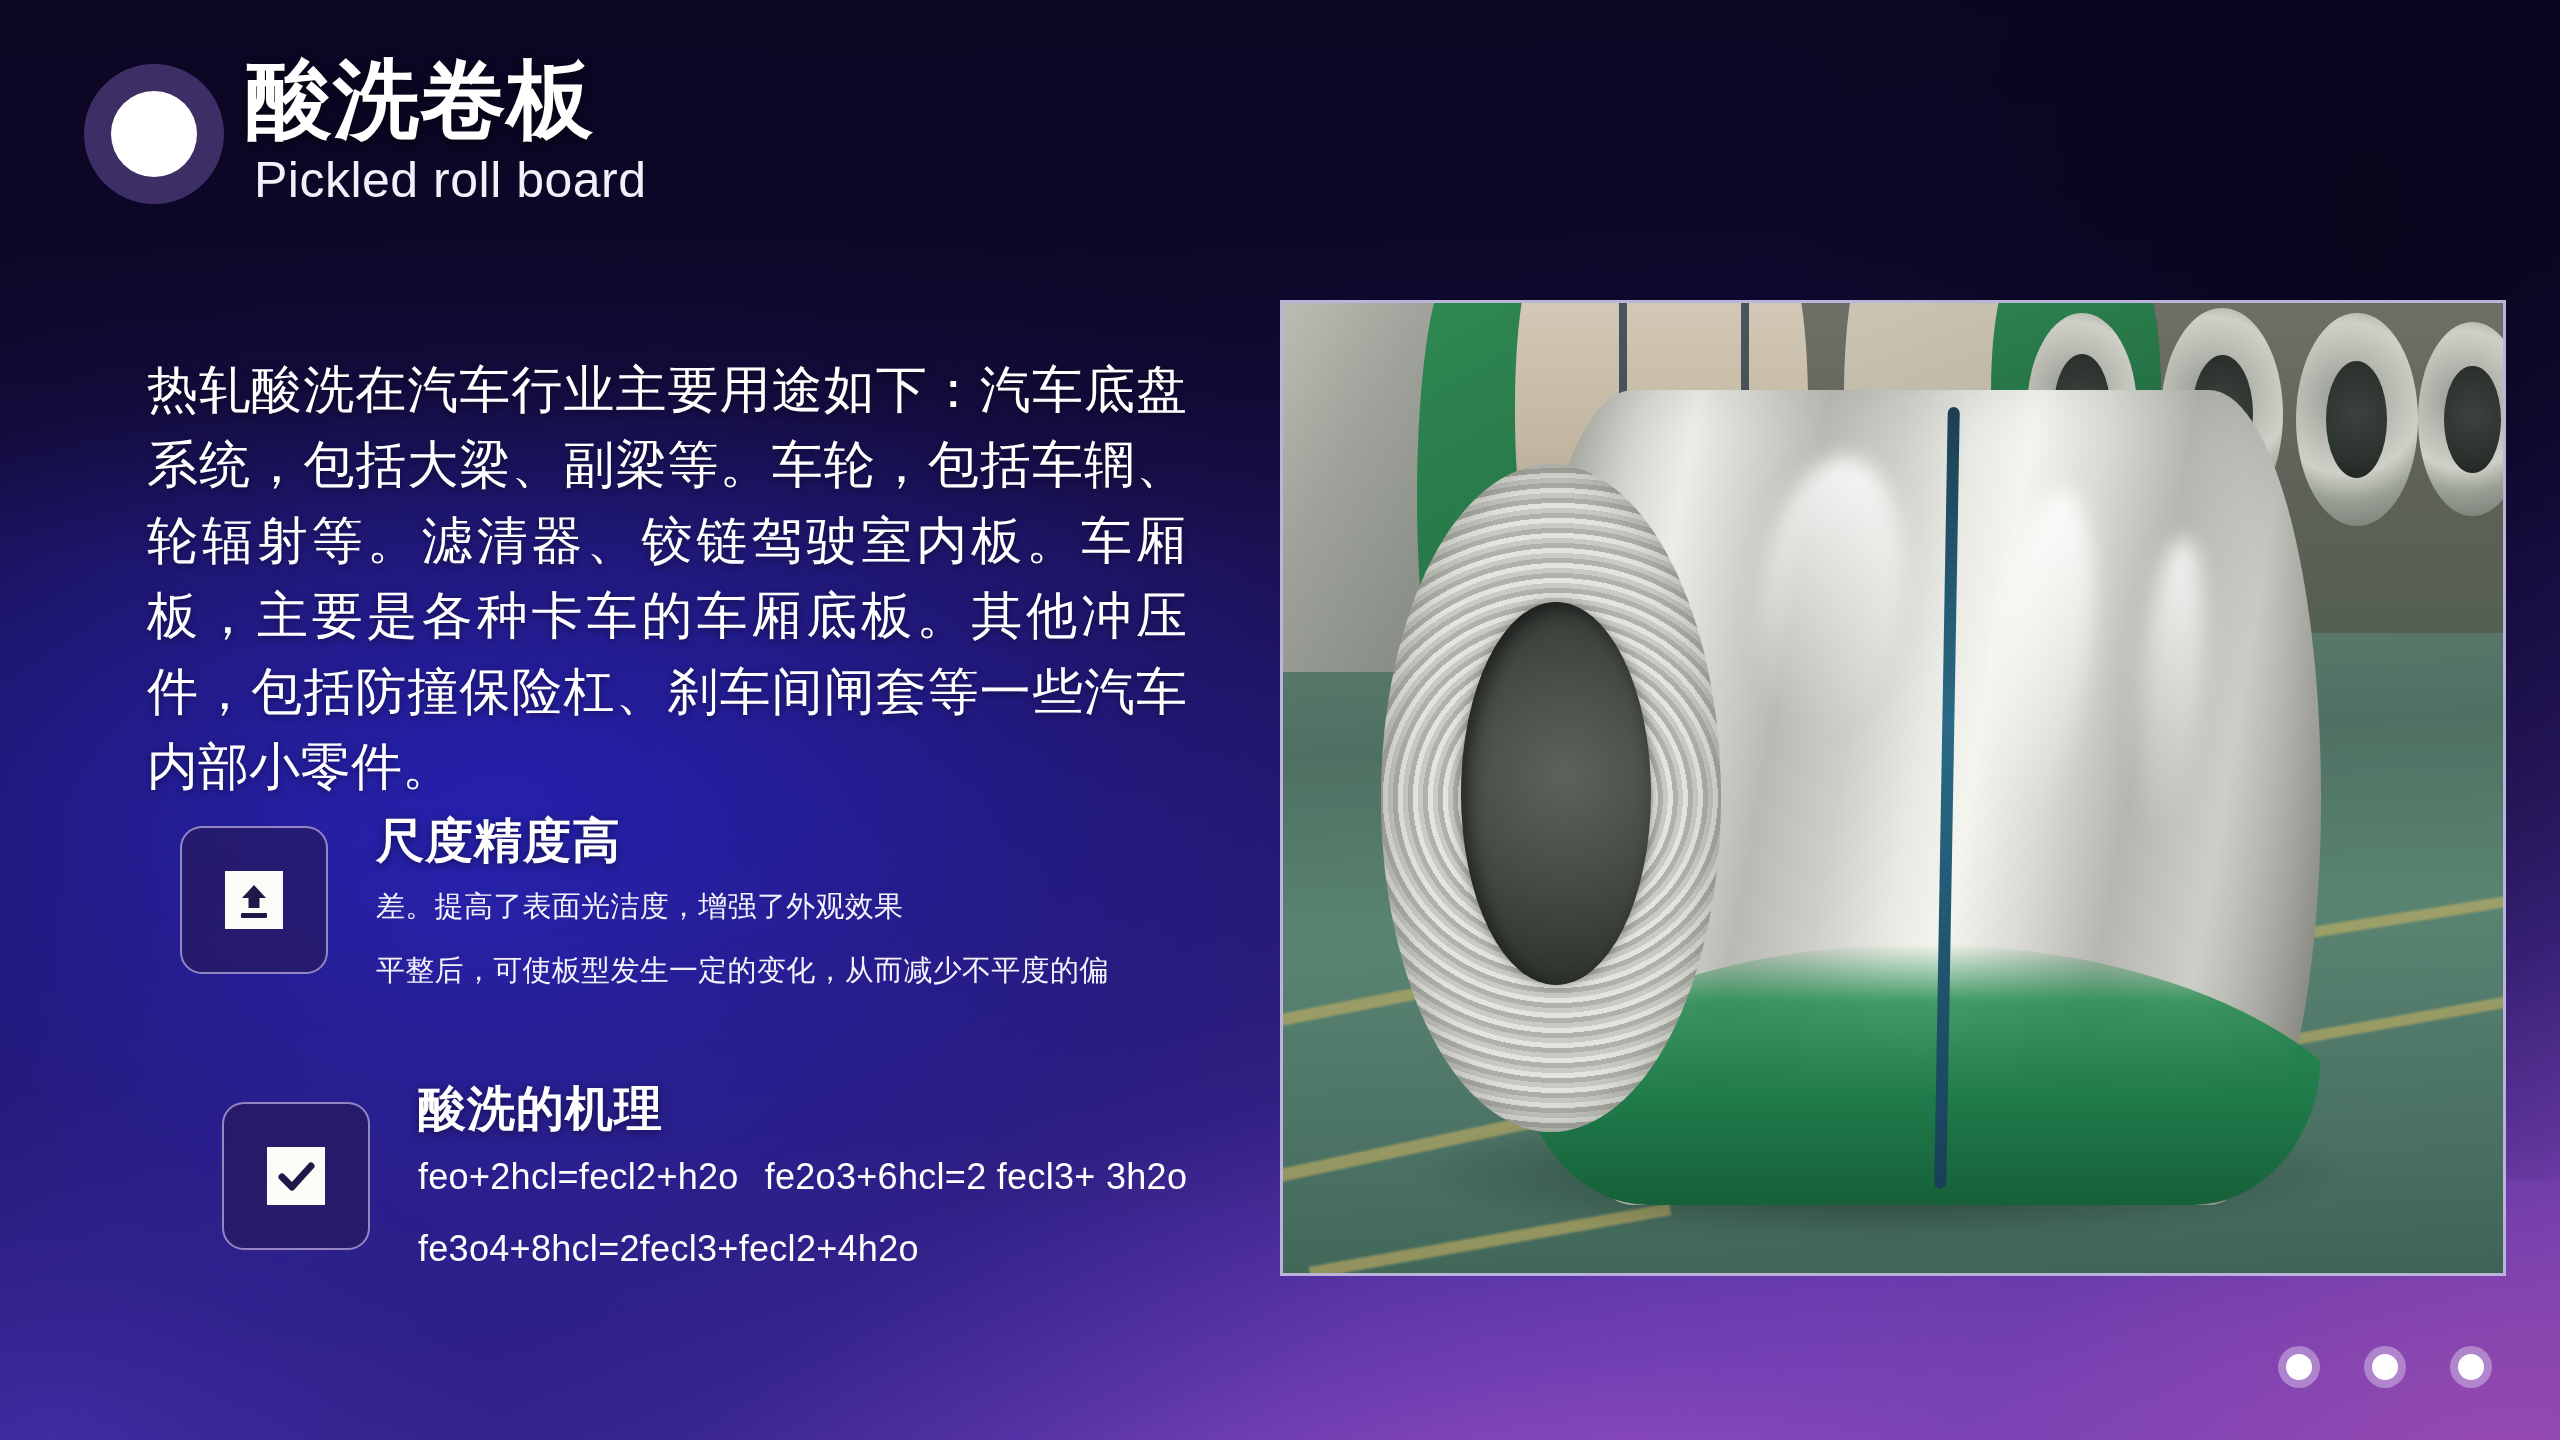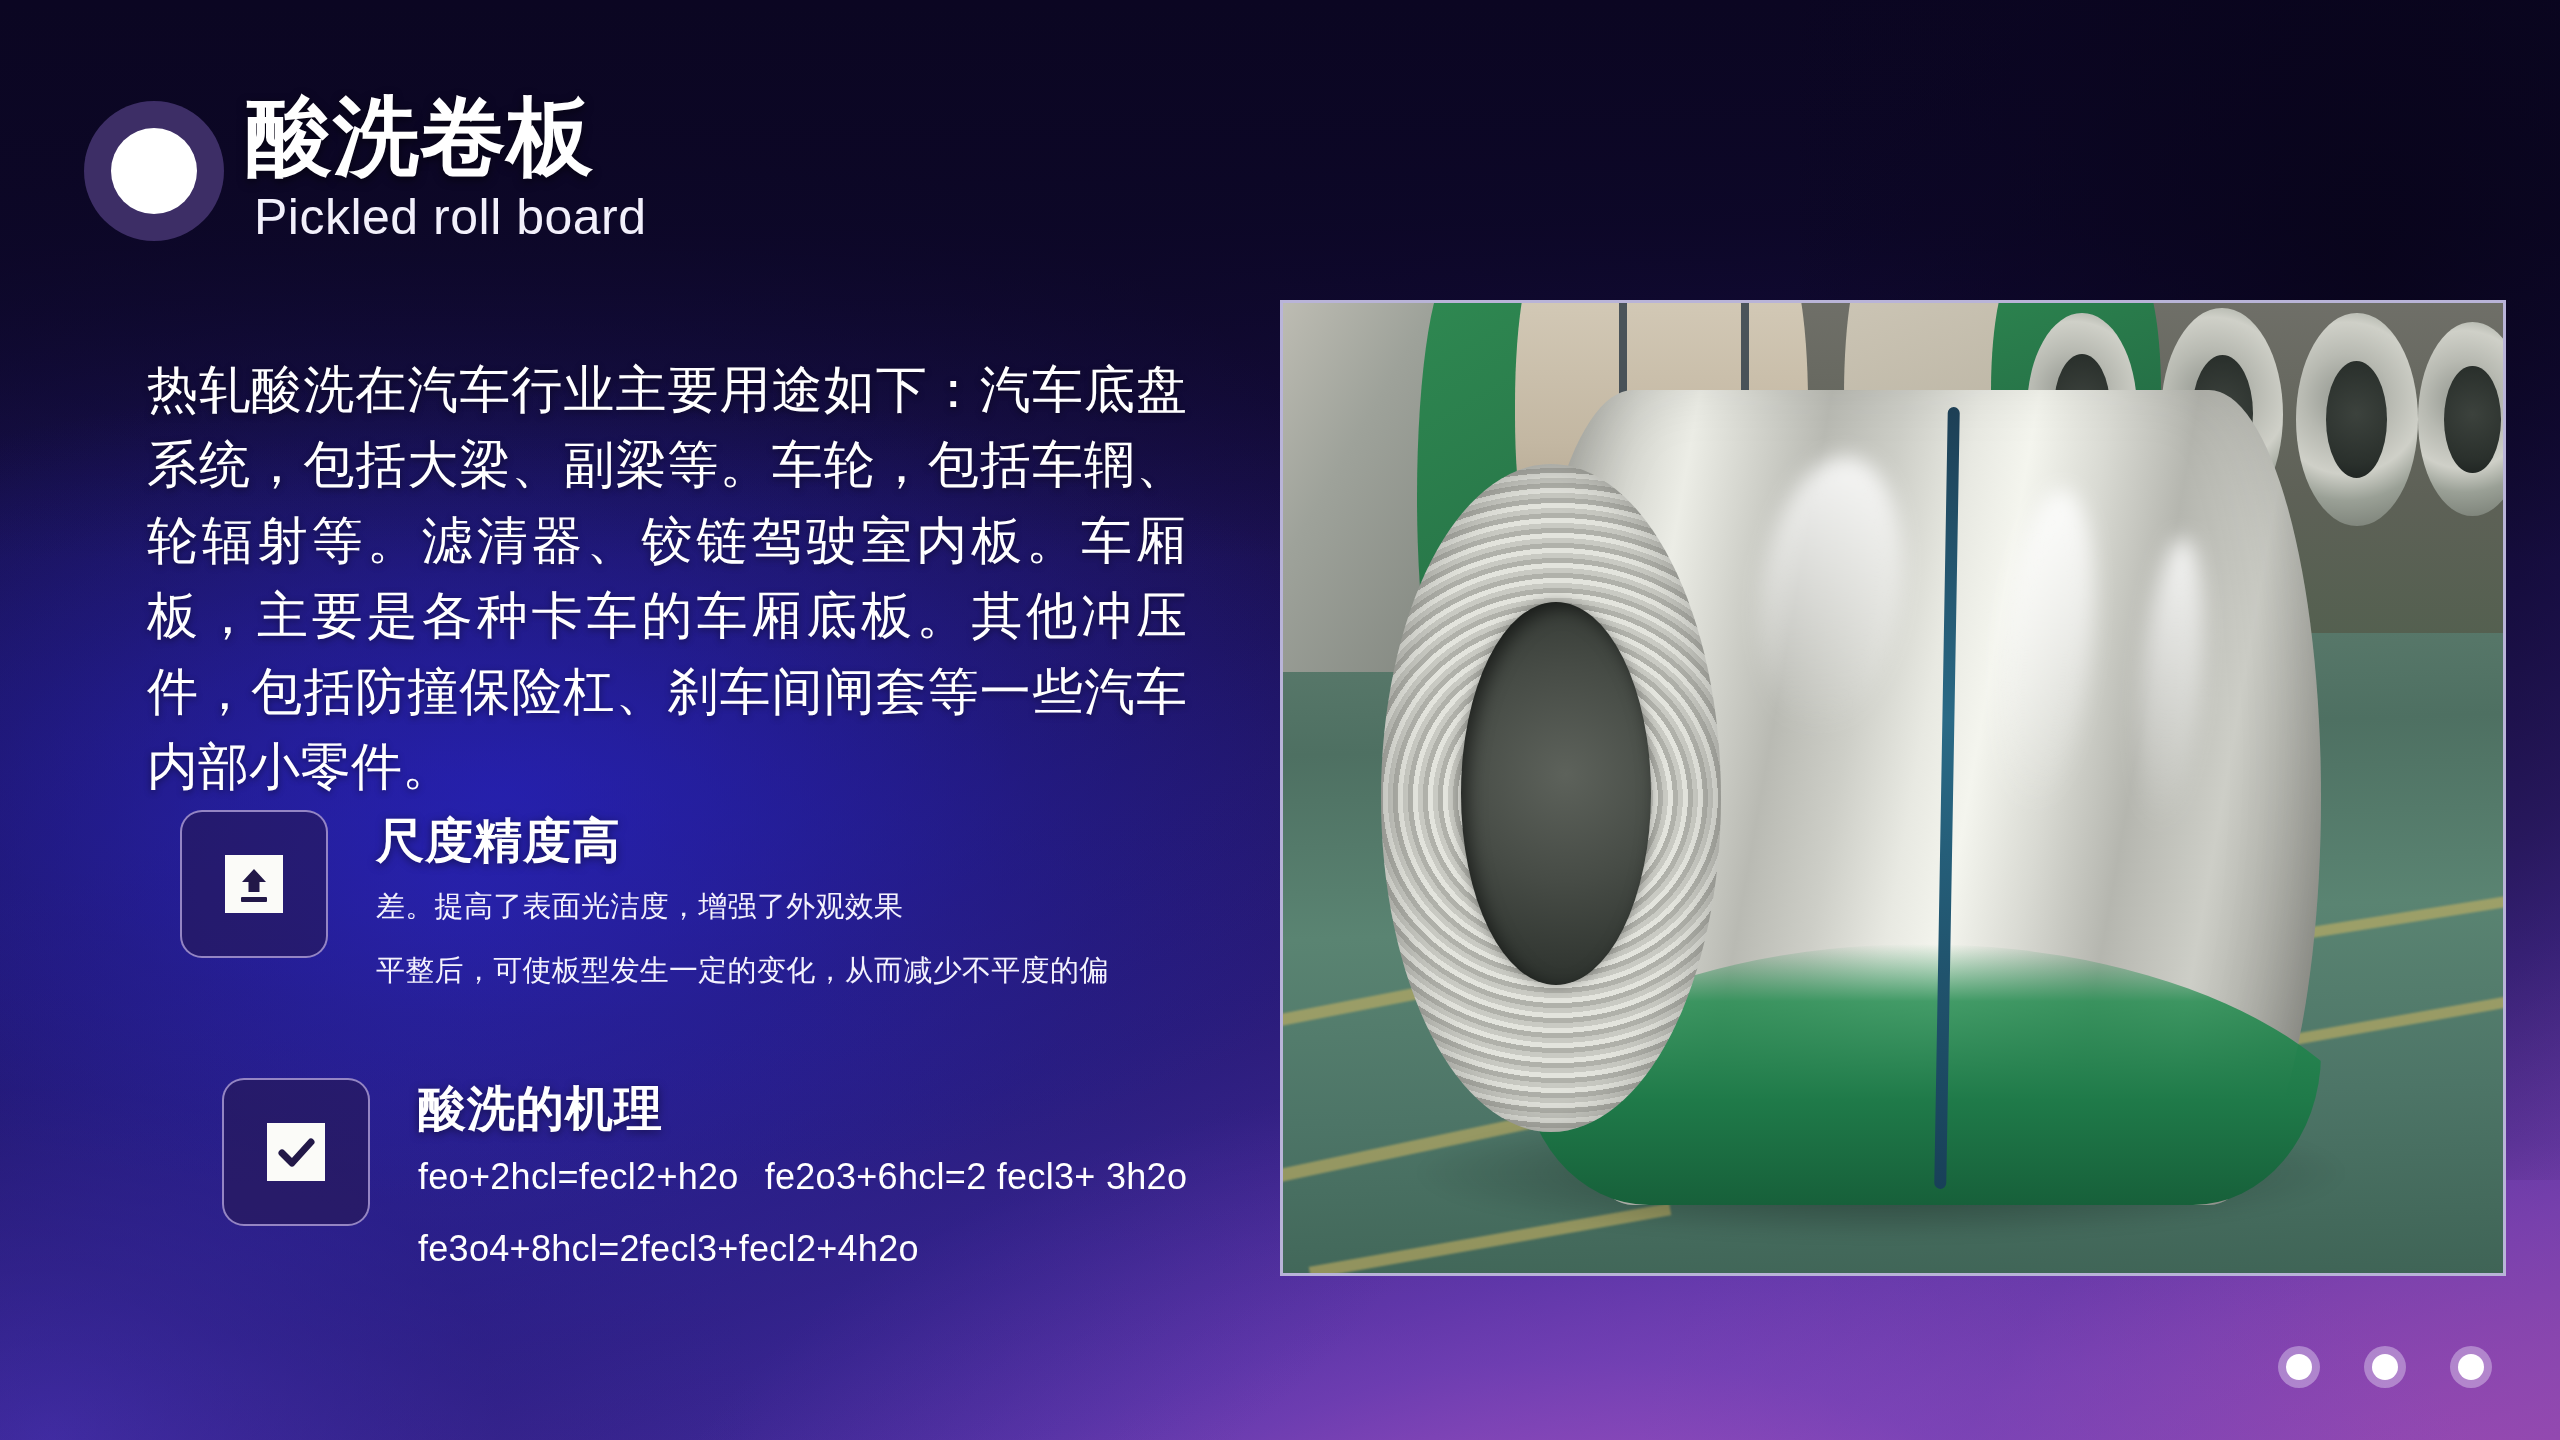--- a/index.html
+++ b/index.html
@@ -50,21 +50,20 @@
     pointer-events: none;
   }
 
   
   .header {
     position: absolute;
     left: 84px;
     top: 54px;
     width: 1120px;
     height: 200px;
-    margin-top: 37px;
   }
   .logo-mark {
     position: absolute;
     left: 0;
     top: 10px;
     width: 140px;
     height: 140px;
     border-radius: 50%;
     background: #3d2e66;
     display: flex;
@@ -120,21 +119,21 @@
     letter-spacing: 0px;
     text-shadow: 0 2px 7px rgba(0,0,0,0.45);
   }
 
   
   .feature {
     position: absolute;
     left: 180px;
     width: 1040px;
     display: flex;
-    align-items: flex-start;
+    align-items: center;
   }
   .feature-1 { top: 810px; }
   .feature-2 { top: 1078px; padding-left: 42px; }
 
   .feature-iconbox {
     flex: 0 0 auto;
     width: 148px;
     height: 148px;
     border-radius: 22px;
     border: 2px solid rgba(186, 170, 226, 0.75);

